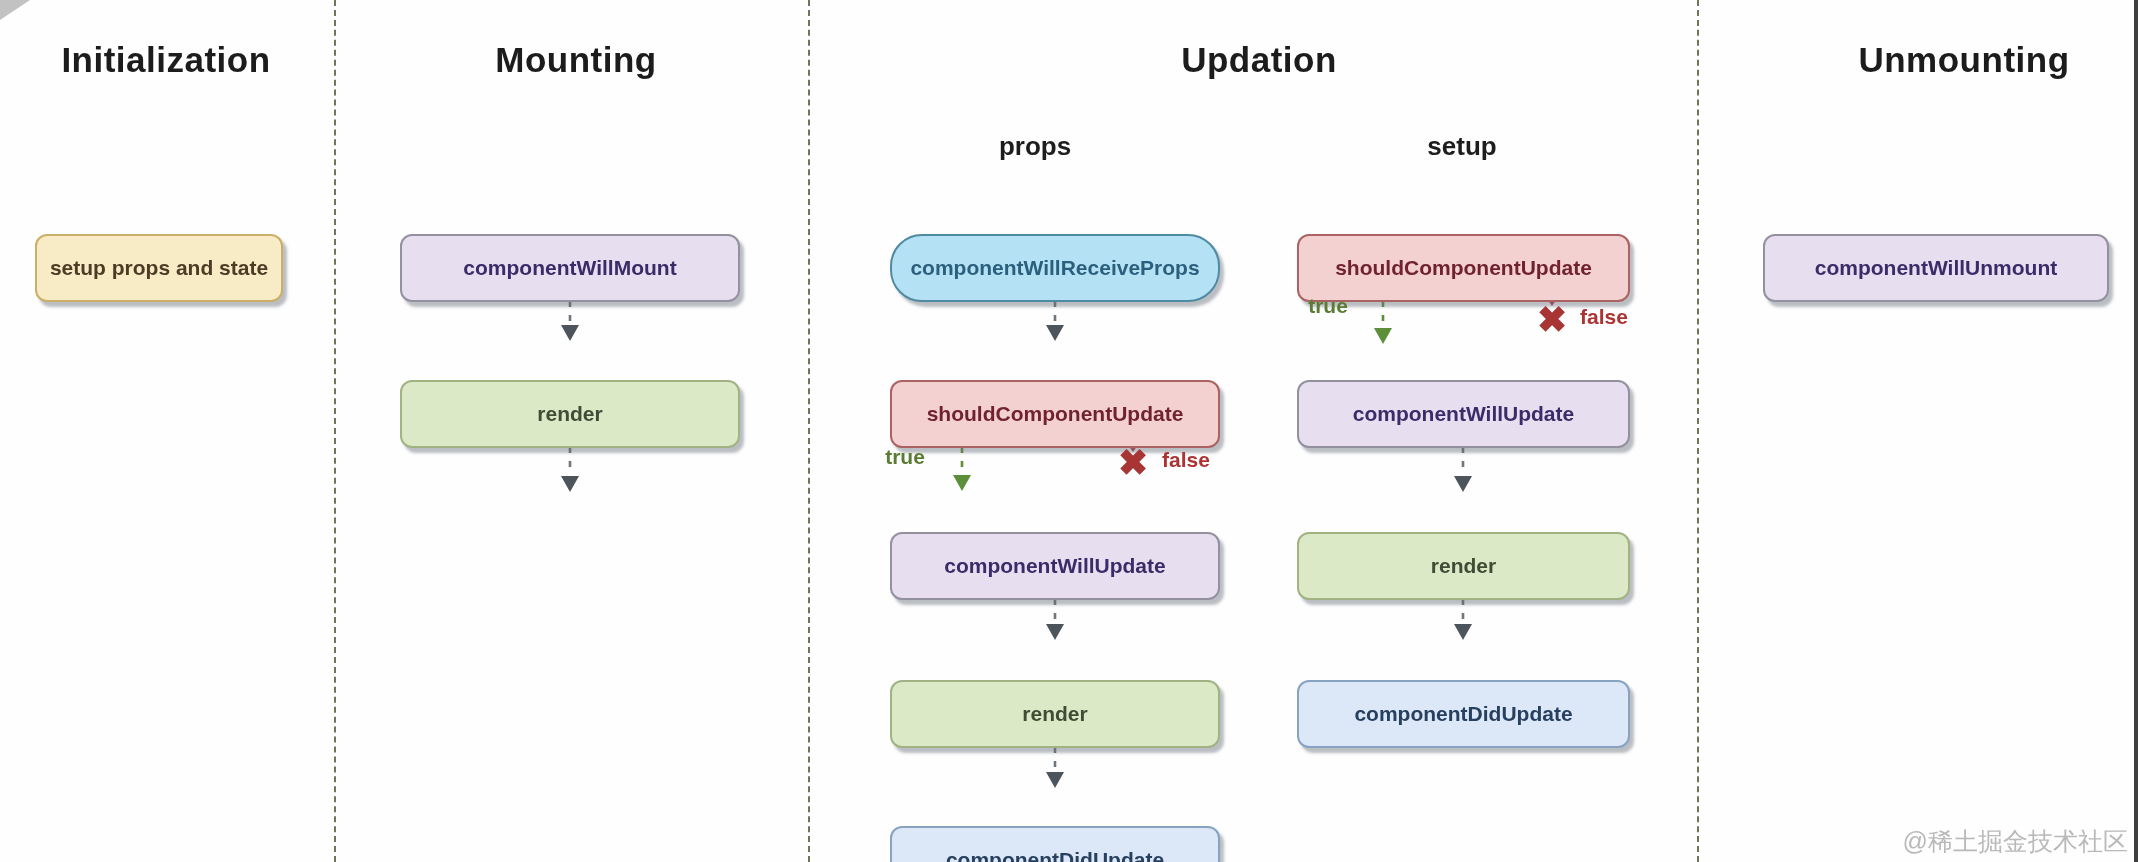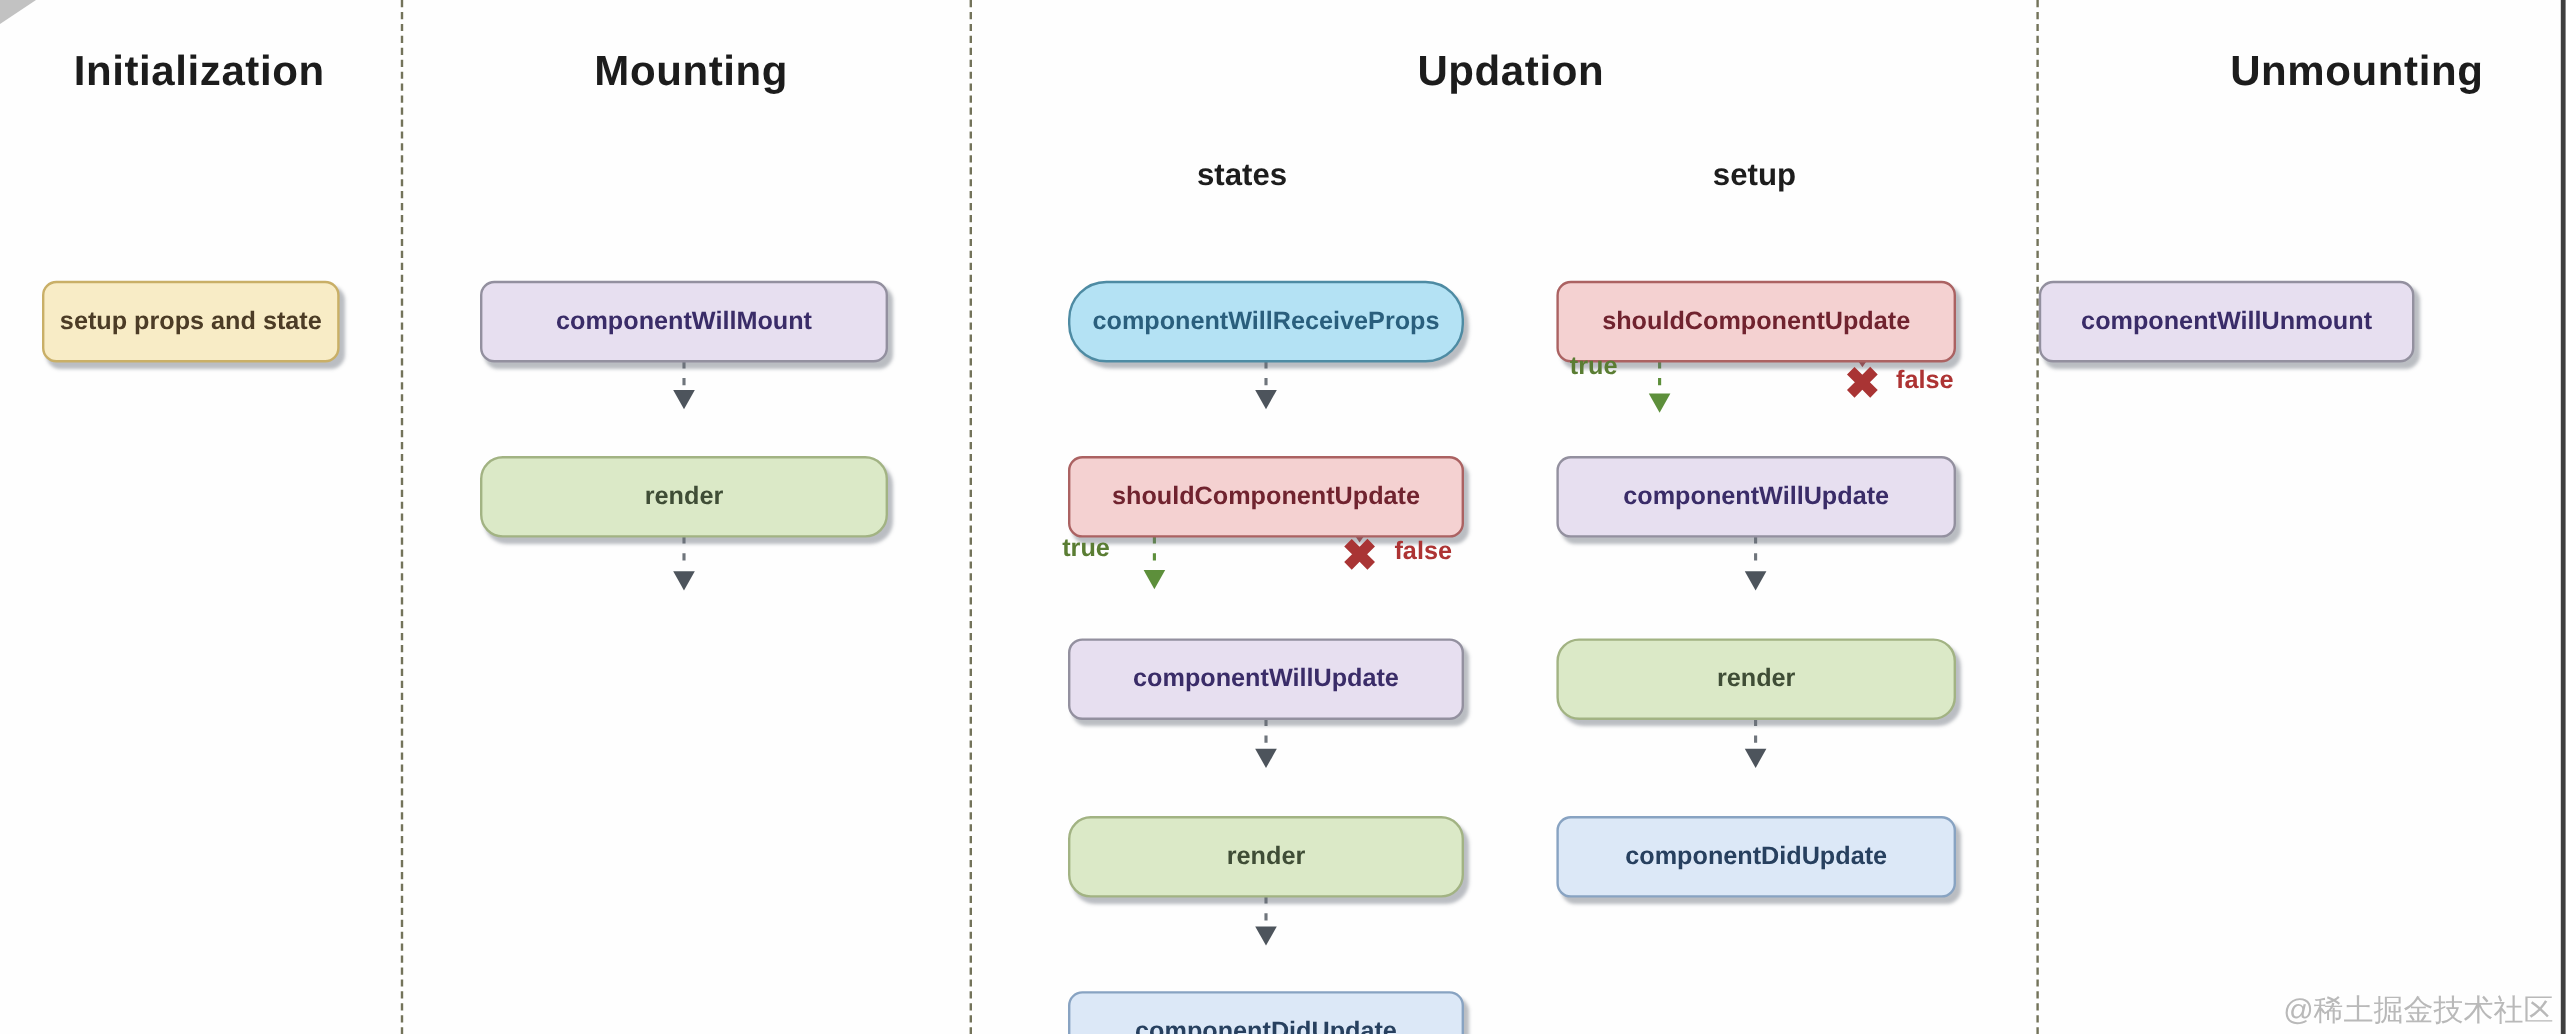--- a/index.html
+++ b/index.html
@@ -29,21 +29,21 @@
   .node{
     position:absolute;height:68px;box-sizing:border-box;
     display:flex;align-items:center;justify-content:center;
     border-radius:12px;border:2.4px solid;
     font-size:21px;font-weight:600;white-space:nowrap;
     box-shadow:4px 5px 3px rgba(105,110,122,.45);
     margin-top:40px;
   }
   .orange{background:#f8ecc6;border-color:#c9af67;color:#4c3c26;}
   .purple{background:#e7dff0;border-color:#93909f;color:#3a2c68;}
-  .green {background:#dbe9c7;border-color:#a2b383;color:#3f4d36;border-radius:19px;}
+  .green {background:#dbe9c7;border-color:#a2b383;color:#3f4d36;}
   .blue  {background:#dce8f7;border-color:#88a3c2;color:#27405f;}
   .cyan  {background:#b4e2f4;border-color:#4e8ba3;color:#2a5f7d;border-radius:32px;}
   .red   {background:#f4d1d1;border-color:#ab6262;color:#70232f;}
 
   
   svg.connectors{position:absolute;inset:0;pointer-events:none;}
   .c-line {stroke:#6f757c;stroke-width:2.6;stroke-dasharray:6 8;fill:none;}
   .c-dot  {fill:#4d545c;}
   .c-arrow{fill:#4d545c;}
   .g-line {stroke:#5d8f3b;}
@@ -83,21 +83,21 @@
 
   <div class="separator" style="left:334px"></div>
   <div class="separator" style="left:808px"></div>
   <div class="separator" style="left:1697px"></div>
 
   <div class="col-title" style="left:166px;top:60px">Initialization</div>
   <div class="col-title" style="left:576px;top:60px">Mounting</div>
   <div class="col-title" style="left:1259px;top:60px">Updation</div>
   <div class="col-title" style="left:1964px;top:60px">Unmounting</div>
 
-  <div class="sub-title" style="left:1035px;top:146px">states</div>
+  <div class="sub-title" style="left:1035px;top:146px">props</div>
   <div class="sub-title" style="left:1462px;top:146px">setup</div>
 
   <svg class="connectors" width="2138" height="862" viewBox="0 0 2138 862">
 
     <circle class="c-dot" cx="570" cy="262" r="7.5"></circle>
     <line class="c-line" x1="570" y1="273" x2="570" y2="322"></line>
     <polygon class="c-arrow" points="561,325 579,325 570,341"></polygon>
     <circle class="c-dot" cx="570" cy="408" r="7.5"></circle>
     <line class="c-line" x1="570" y1="419" x2="570" y2="474"></line>
     <polygon class="c-arrow" points="561,476 579,476 570,492"></polygon>
@@ -156,17 +156,17 @@
 
   <div class="node red" style="left:1297px;top:194px;width:333px">shouldComponentUpdate</div>
   <div class="node purple" style="left:1297px;top:340px;width:333px">componentWillUpdate</div>
   <div class="node green" style="left:1297px;top:492px;width:333px">render</div>
   <div class="node blue" style="left:1297px;top:640px;width:333px">componentDidUpdate</div>
 
   <div class="branch-label true" style="left:1328px;top:306px">true</div>
   <div class="x-mark" style="left:1552px;top:320px">✖</div>
   <div class="branch-label false" style="left:1604px;top:317px">false</div>
 
-  <div class="node purple" style="left:1699px;top:194px;width:313px">componentWillUnmount</div>
+  <div class="node purple" style="left:1763px;top:194px;width:346px">componentWillUnmount</div>
 
   <div class="watermark">@稀土掘金技术社区</div>
   <div class="right-edge"></div>
 </div>
 
 </body></html>

